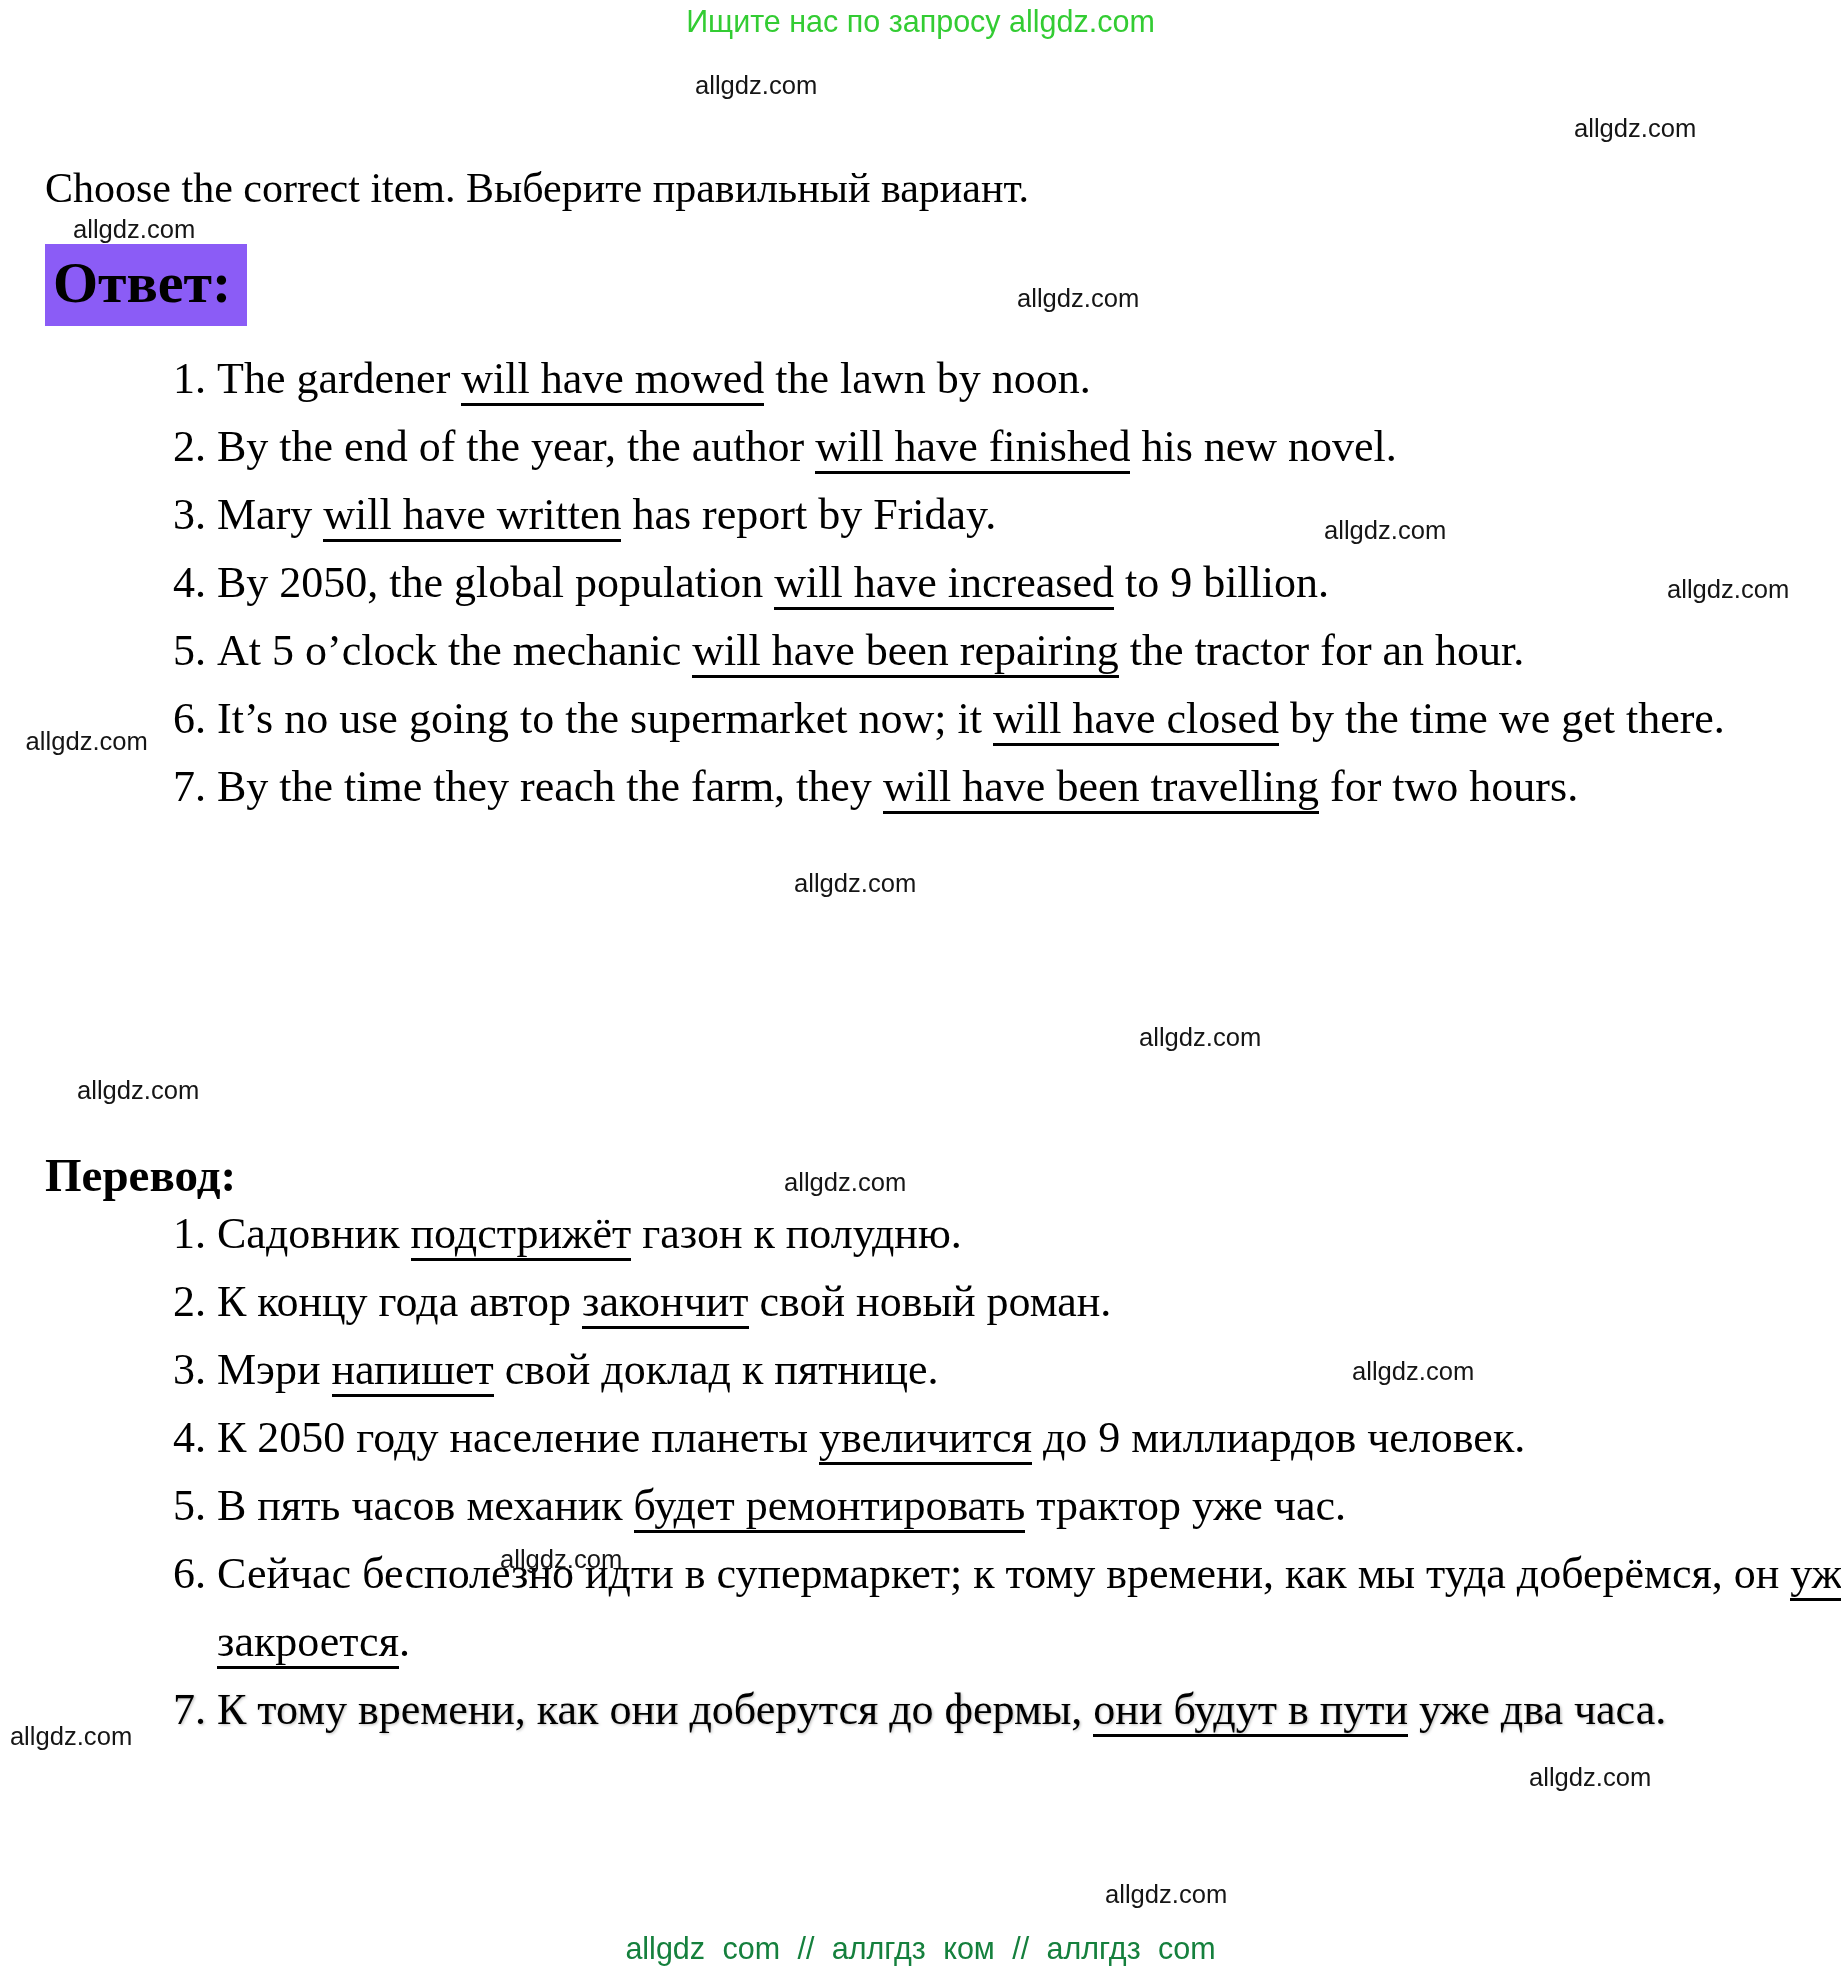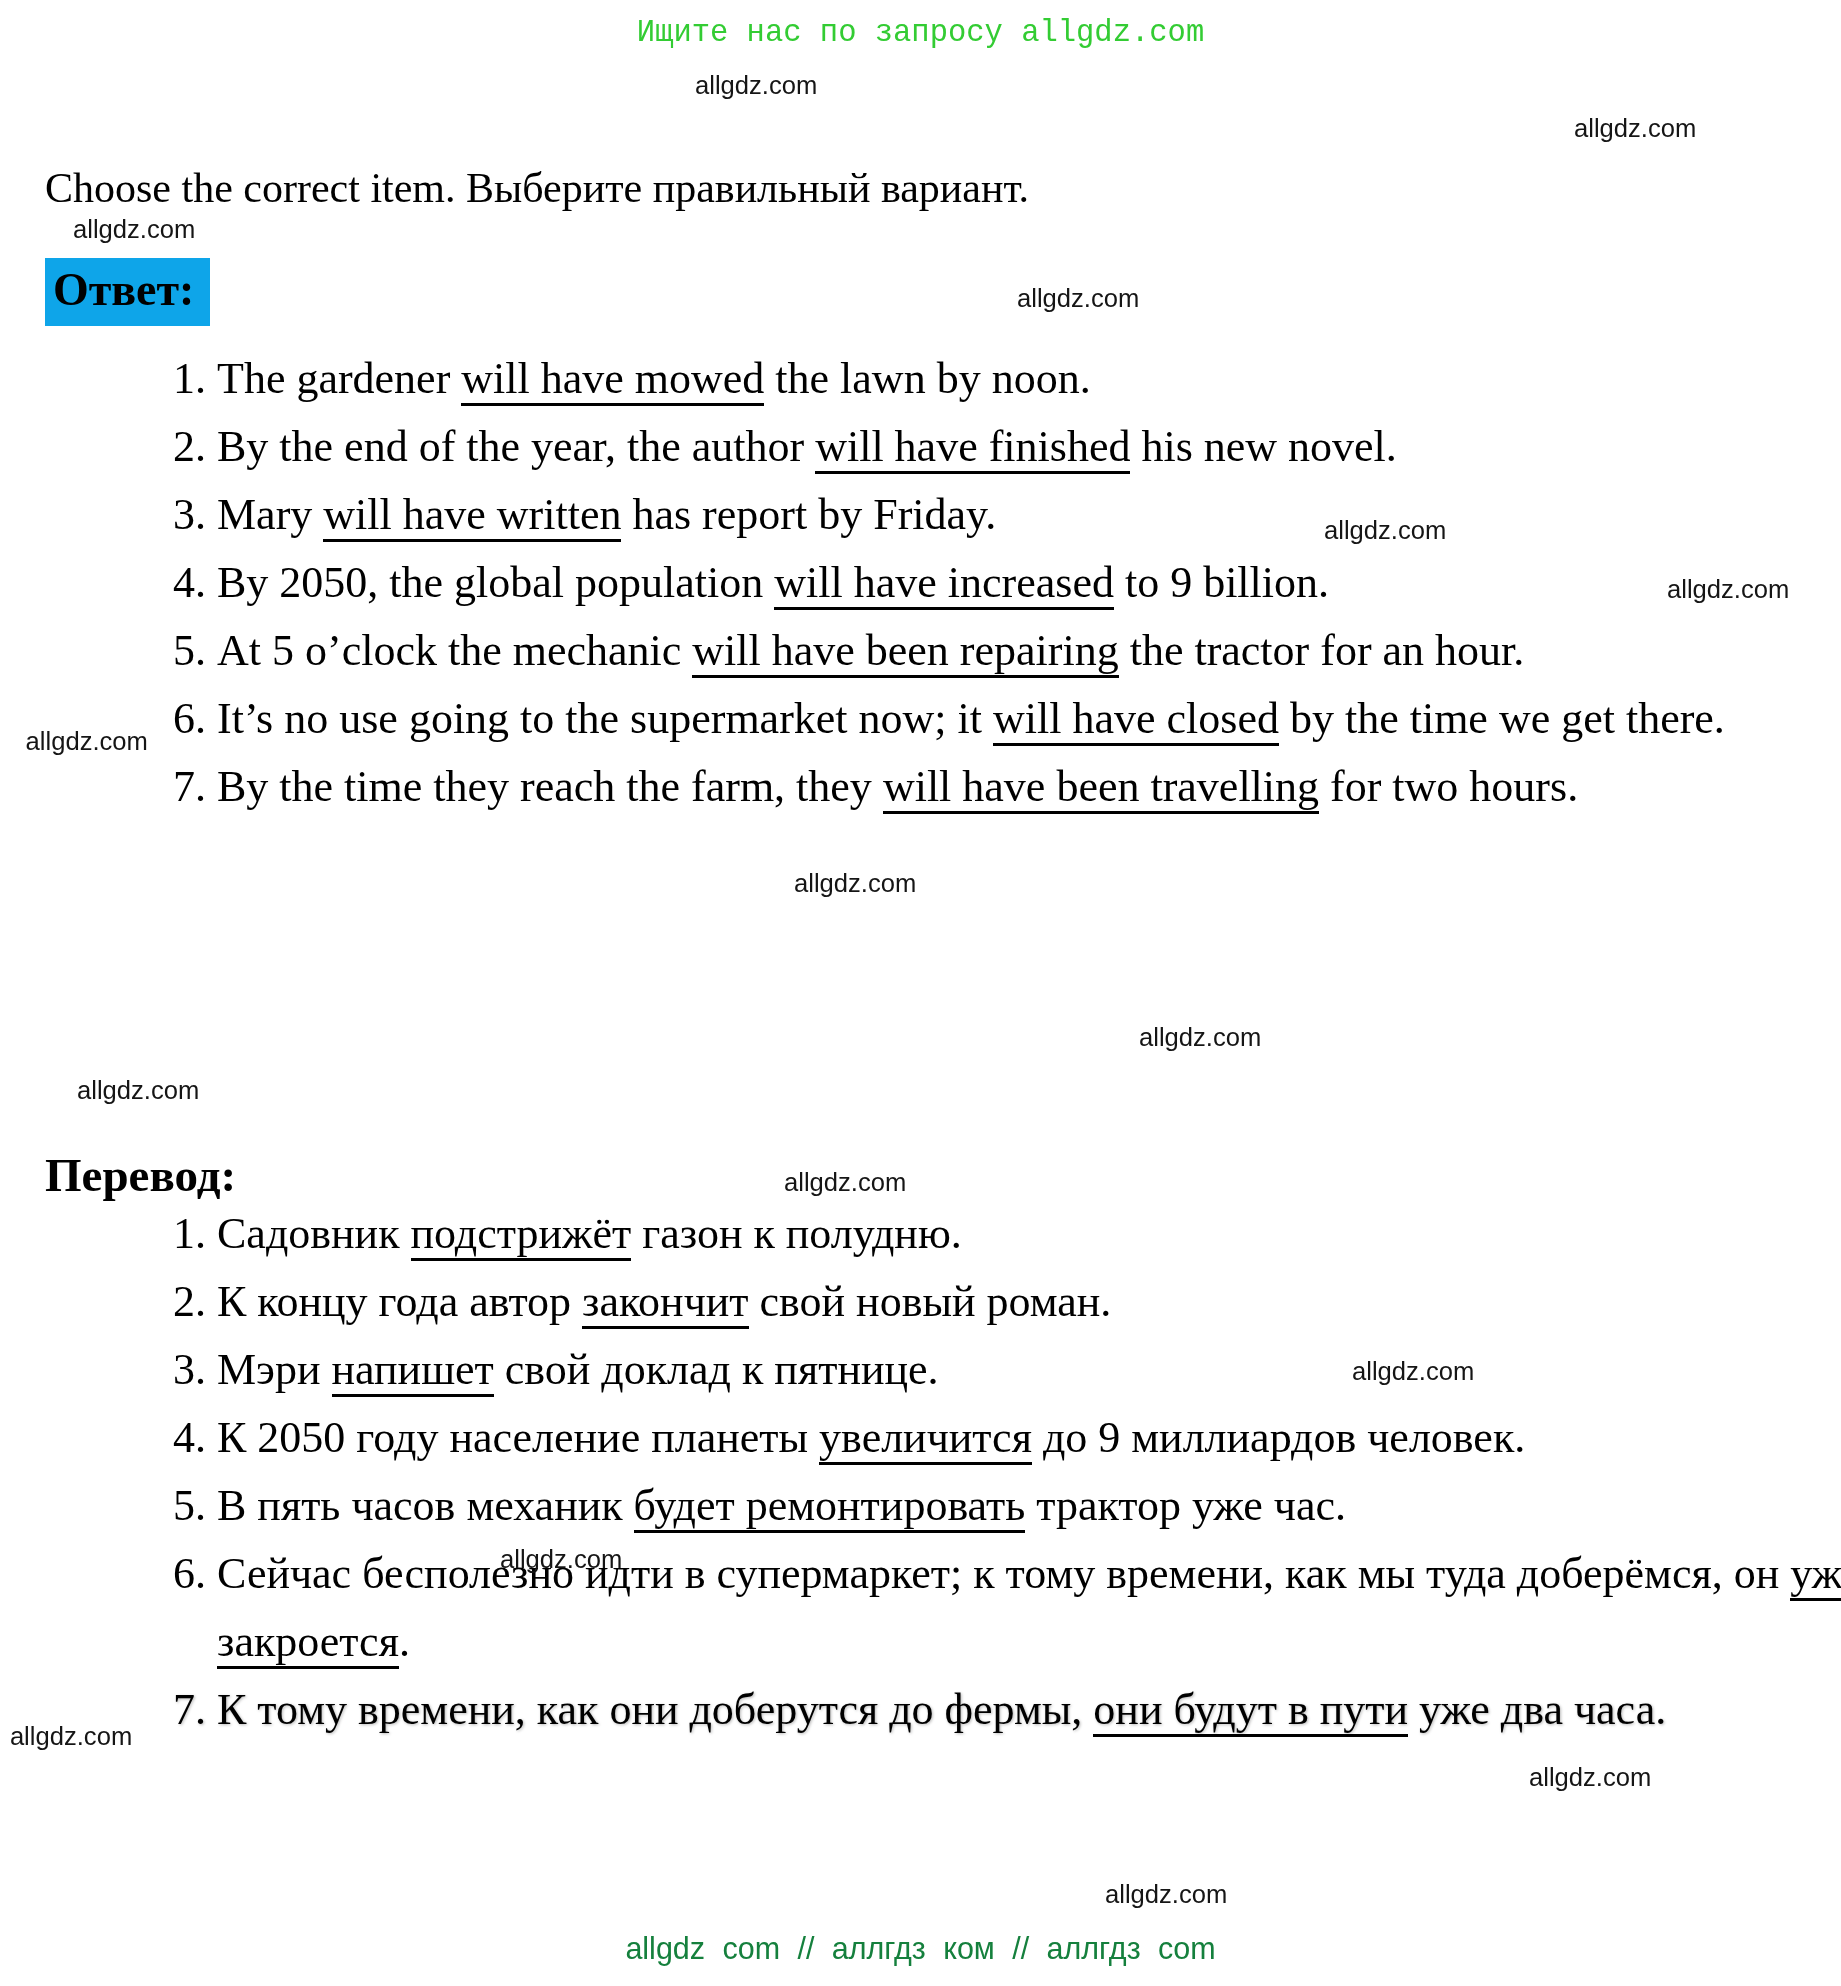--- a/index.html
+++ b/index.html
@@ -7,47 +7,47 @@
     position: relative;
     width: 1841px;
     height: 1987px;
     background: #ffffff;
     font-family: "Liberation Serif", serif;
     color: #000000;
     overflow: hidden;
   }
   .promo {
     position: absolute;
-    top: 16px; left: 0;
+    top: 4px; left: 0;
     width: 100%;
     text-align: center;
-    font-family: Liberation Mono, monospace;
+    font-family: Liberation Sans, sans-serif;
     font-size: 30.5px;
     color: #33cc33;
   }
   .doc-title {
     position: absolute;
     top: 45px; left: 47px;
     margin: 0;
     font-size: 47px;
     font-weight: bold;
     letter-spacing: 0.5px;
   }
   .task-line {
     position: absolute;
     top: 164px; left: 45px;
     margin: 0;
     font-size: 42px;
   }
   .answer-label {
     position: absolute;
-    top: 258px; left: 45px;
-    font-size: 46px;
+    top: 244px; left: 45px;
+    font-size: 58px;
     font-weight: bold;
-    background: #0ea5e9;
+    background: #8b5cf6;
     padding: 4.9px 15.8px 9.9px 7.9px;
   }
   .translation-label {
     position: absolute;
     top: 1111px; left: 45px;
     font-size: 47px;
     font-weight: bold;
     margin-top: 37px;
   }
   ol.items {

